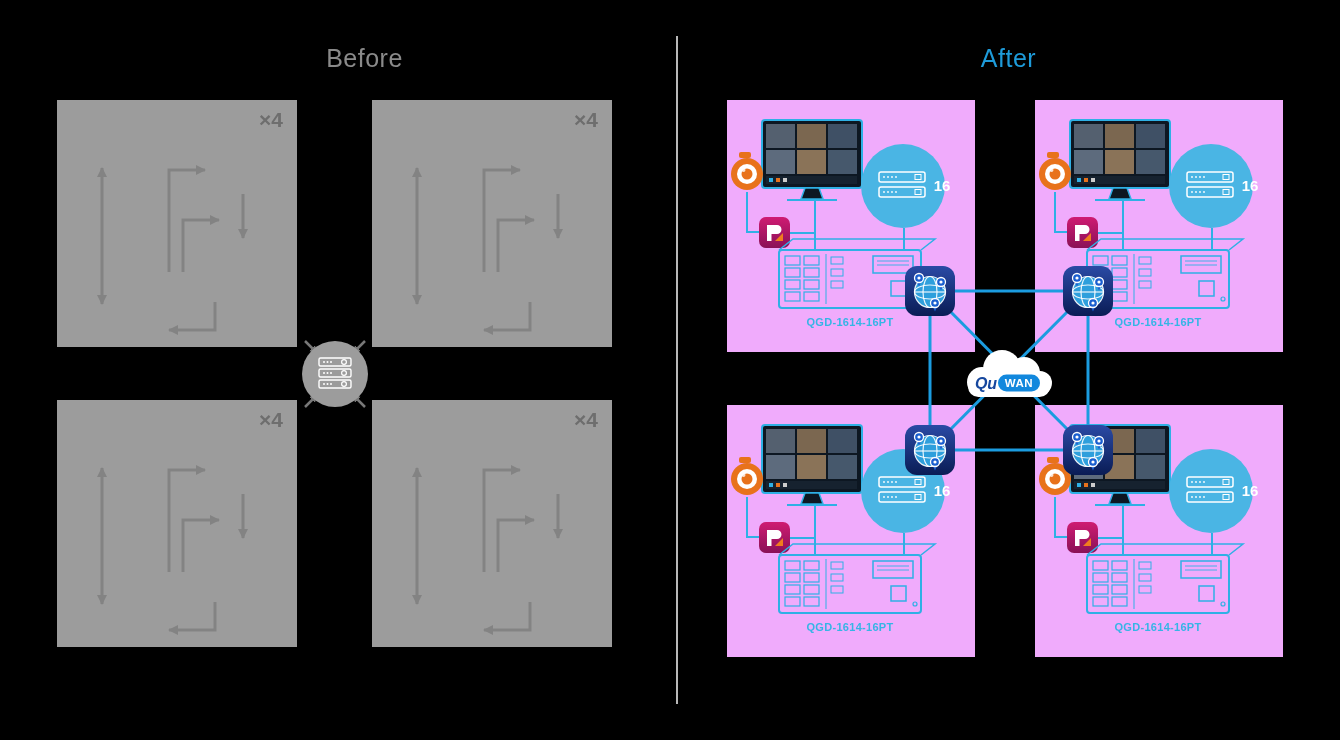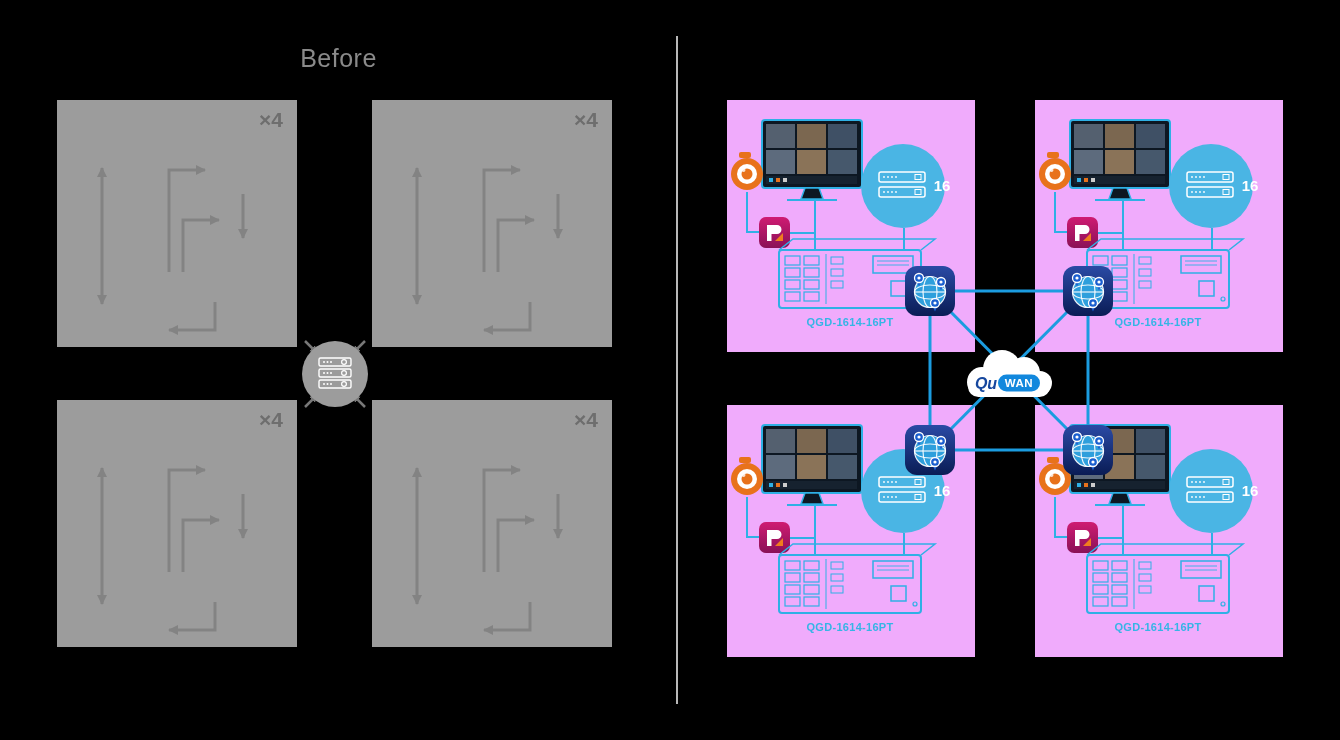--- a/index.html
+++ b/index.html
@@ -1,19 +1,19 @@
 <!DOCTYPE html>
 <html><head>
 <meta charset="utf-8">
 <style>
   html,body{margin:0;padding:0;background:#000;}
   .stage{position:relative;width:1340px;height:740px;background:#000;overflow:hidden;
          font-family:"Liberation Sans",sans-serif;}
   .title{position:absolute;top:44px;font-size:25px;letter-spacing:.5px;}
-  .before-title{left:0;width:677px;text-align:center;color:#8a8a8a;}
+  .before-title{left:0;width:677px;text-align:center;color:#8a8a8a;padding-left:26px;}
   .after-title{left:677px;width:663px;text-align:center;color:#1e9bd9;}
   .divider{position:absolute;left:676px;top:36px;width:2px;height:668px;background:#d8d8d8;opacity:.85;}
   .b-square{position:absolute;width:240px;height:247px;background:#9c9c9c;}
   .x4{position:absolute;top:8px;right:14px;font-size:21px;font-weight:bold;color:#6e6e6e;}
   .overlay{position:absolute;left:0;top:0;pointer-events:none;}
   .a-square{position:absolute;width:248px;height:252px;background:#f0abfc;}
   .a-square svg.site{position:absolute;left:0;top:0;width:100%;height:100%;overflow:visible;}
   .hub{position:absolute;left:302px;top:341px;width:66px;height:66px;border-radius:50%;background:#9c9c9c;}
   .hub svg{position:absolute;left:13px;top:12px;}
   .globe{position:absolute;width:52px;height:52px;}
@@ -147,20 +147,21 @@
           <circle cx="37" cy="17" r="1.6" fill="#ffffff"></circle>
           <path d="M28.8 41.5 h4.4 L31 46.5 Z" fill="#1a5fd0"></path>
           <circle cx="31" cy="38" r="4.5" fill="#1a5fd0" stroke="#ffffff" stroke-width="1.3"></circle>
           <circle cx="31" cy="38" r="1.6" fill="#ffffff"></circle>
         </g>
       </symbol>
     </defs>
   </svg>
 
   <div class="title before-title">Before</div>
+  <div class="title after-title">After</div>
   <div class="divider"></div>
 
   <div class="b-square" style="left:57px;top:100px">
     <span class="x4">×4</span>
   </div>
   <div class="b-square" style="left:372px;top:100px">
     <span class="x4">×4</span>
   </div>
   <div class="b-square" style="left:57px;top:400px">
     <span class="x4">×4</span>

